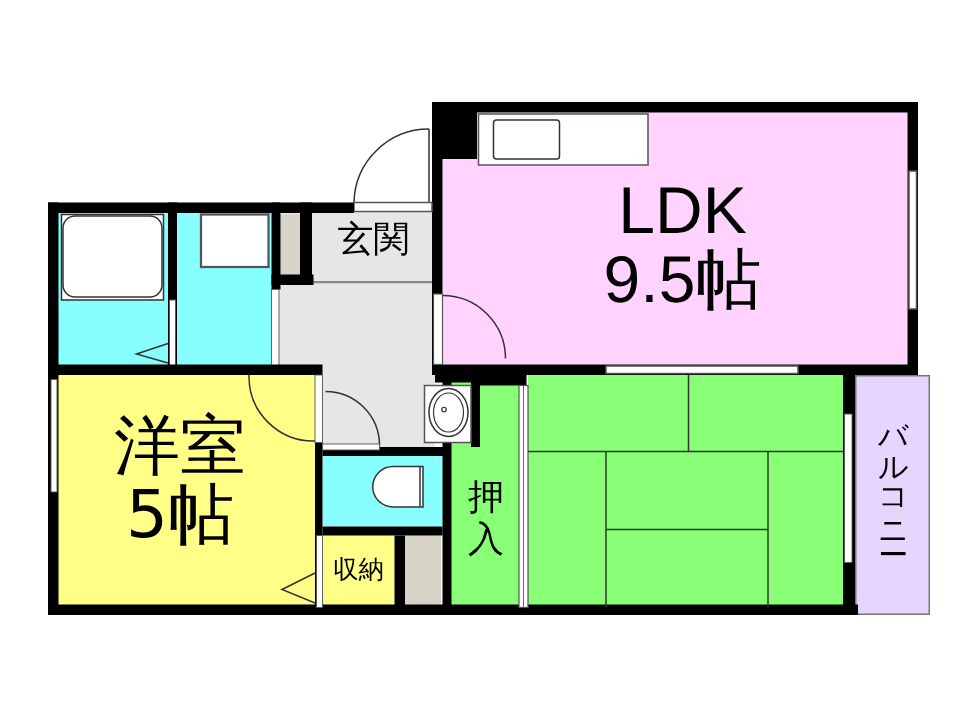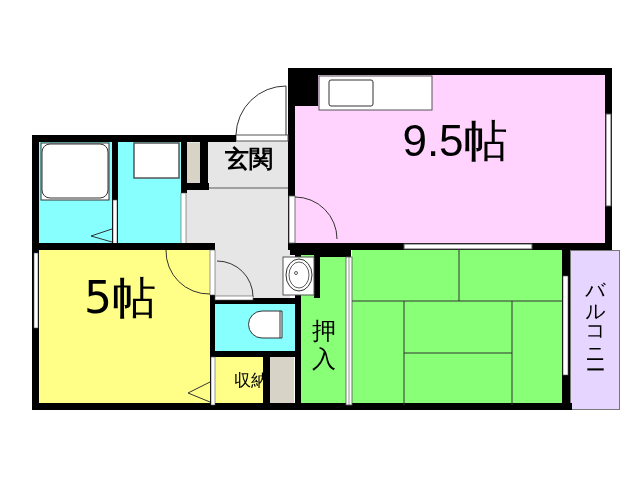--- a/index.html
+++ b/index.html
@@ -105,32 +105,34 @@
   <line x1="459" y1="250" x2="459" y2="301" stroke="#333" stroke-width="1"></line>
   <line x1="404" y1="301" x2="404" y2="405" stroke="#333" stroke-width="1"></line>
   <line x1="512" y1="301" x2="512" y2="405" stroke="#333" stroke-width="1"></line>
   <line x1="404" y1="353" x2="512" y2="353" stroke="#333" stroke-width="1"></line>
 
   <rect x="562" y="250" width="8" height="160" fill="#000"></rect>
   <rect x="563" y="276" width="5" height="99" fill="#fff" stroke="#555" stroke-width="0.6"></rect>
 </svg>
 
 <div class="room-label" style="left:380px;top:118px;width:150px;font-size:44px;font-family:'Liberation Sans',sans-serif;">
+  <div>LDK</div>
   <div>9.5帖</div>
 </div>
 
 <div class="room-label" style="left:55px;top:275px;width:130px;font-size:44px;">
+  <div>洋室</div>
   <div>5帖</div>
 </div>
 
 <div class="room-label" style="left:385px;top:275px;width:130px;font-size:44px;">
 </div>
 
-<div class="room-label" style="left:212px;top:147px;width:74px;font-size:24px;font-weight:bold;">玄関</div>
+<div class="room-label" style="left:212px;top:147px;width:74px;font-size:24px;">玄関</div>
 
 <div class="room-label" style="left:302px;top:318px;width:44px;font-size:24px;line-height:1.15;">
   <div>押</div>
   <div>入</div>
 </div>
 
-<div class="room-label" style="left:214px;top:372px;width:50px;font-size:17px;margin-left:12px;">収納</div>
+<div class="room-label" style="left:214px;top:372px;width:50px;font-size:17px;">収納</div>
 
 <div class="room-label" style="left:583px;top:268px;width:26px;font-size:20px;writing-mode:vertical-rl;text-orientation:upright;line-height:26px;">バルコニー</div>
 
 </body></html>

